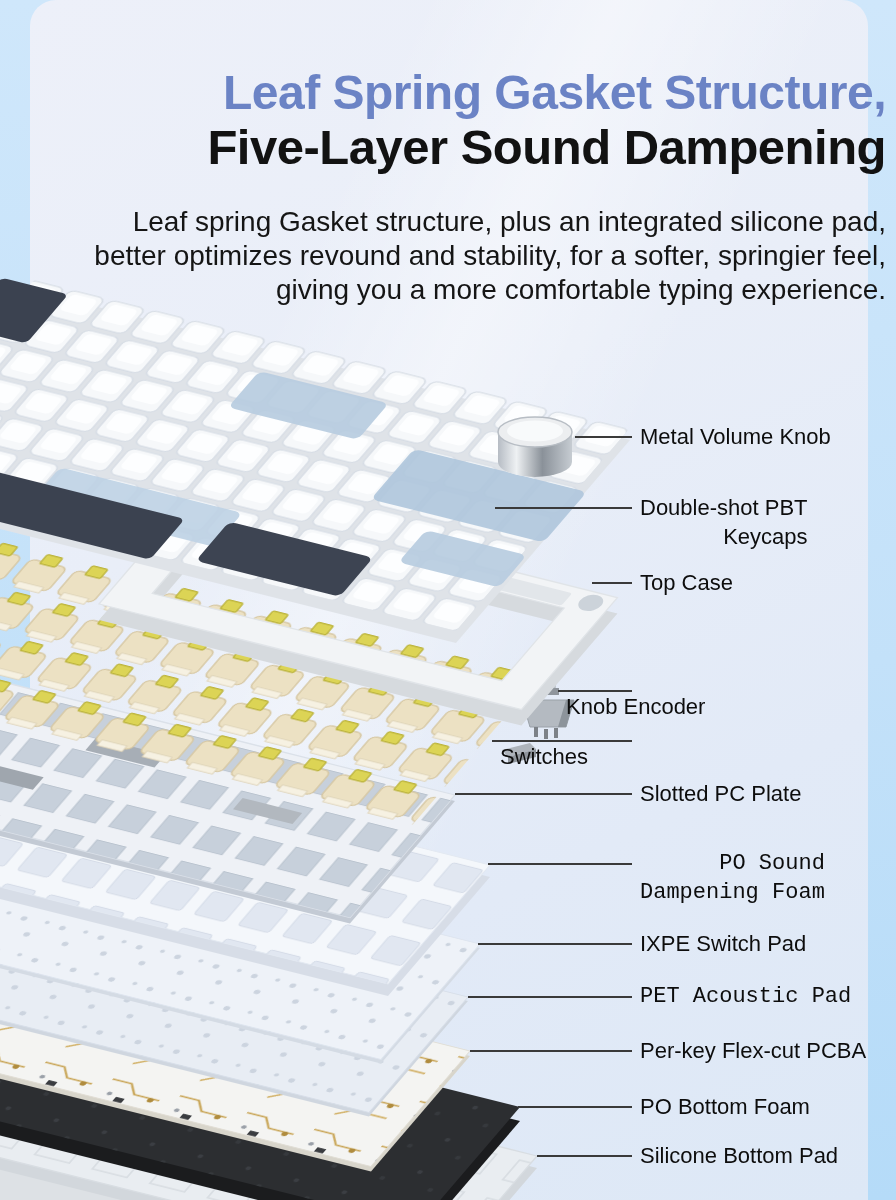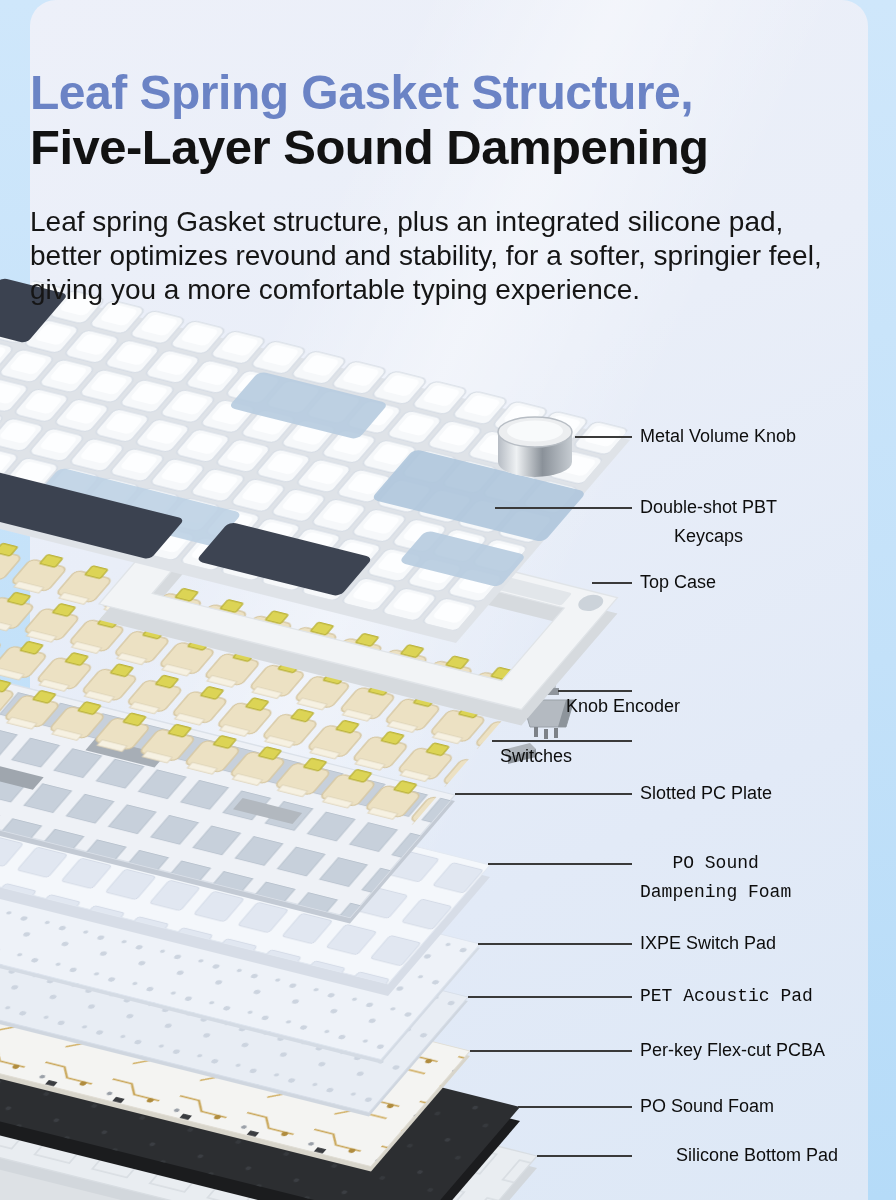--- a/index.html
+++ b/index.html
@@ -13,30 +13,30 @@
   .card {
     position:absolute; left:30px; top:0; width:838px; height:1200px;
     background:linear-gradient(155deg,#edf0f9 0%,#e9eef8 38%,#e2eaf7 70%,#dde8f6 100%);
     border-radius:26px 26px 0 0;
   }
   .card::before {
     content:""; position:absolute; inset:0; border-radius:inherit;
     background:linear-gradient(115deg, rgba(255,255,255,0) 28%, rgba(255,255,255,.40) 42%, rgba(255,255,255,0) 58%);
   }
   .kbd-svg { position:absolute; left:0; top:0; width:896px; height:1200px; }
-  .copy { position:absolute; left:30px; top:0; width:856px; text-align:left; }
+  .copy { position:absolute; left:30px; top:0; width:856px; text-align:right; }
   .title { margin-top:66px; font-weight:bold; letter-spacing:-0.5px; line-height:1.12; }
   .title .t1 { display:block; font-size:48px; color:#6b83c5; }
   .title .t2 { display:block; font-size:49px; color:#121212; }
   .desc { margin-top:30px; font-size:28px; line-height:34px; color:#151515; }
   .label {
     position:absolute; display:flex; align-items:flex-start; white-space:nowrap;
   }
   .leader { height:2px; background:#3a3a3a; margin-top:14px; flex:0 0 auto; }
-  .ltext { margin-left:8px; font-size:18px; line-height:29px; color:#0d0d0d; text-align:center; }
+  .ltext { margin-left:8px; font-size:22px; line-height:29px; color:#0d0d0d; text-align:right; }
   .ltext .l2:empty { display:none; }
   .ltext span { display:block; }
 </style>
 </head>
 <body>
 
 <div class="card"></div>
 
 <svg class="kbd-svg" viewBox="0 0 896 1200" xmlns="http://www.w3.org/2000/svg">
   <defs>
@@ -249,21 +249,21 @@
 </div>
 <div class="label" style="left:470px; top:1036px;">
   <span class="leader" style="width:162px;"></span>
   <span class="ltext">
       <span class="l1">Per-key Flex-cut PCBA</span>
     </span>
 </div>
 <div class="label" style="left:518px; top:1092px;">
   <span class="leader" style="width:114px;"></span>
   <span class="ltext">
-      <span class="l1">PO Sound Foam</span>
-    </span>
-</div>
-<div class="label" style="left:537px; top:1141px;gap:36px;">
+      <span class="l1">PO Bottom Foam</span>
+    </span>
+</div>
+<div class="label" style="left:537px; top:1141px;">
   <span class="leader" style="width:95px;"></span>
   <span class="ltext">
       <span class="l1">Silicone Bottom Pad</span>
     </span>
 </div>
 
 </body></html>

